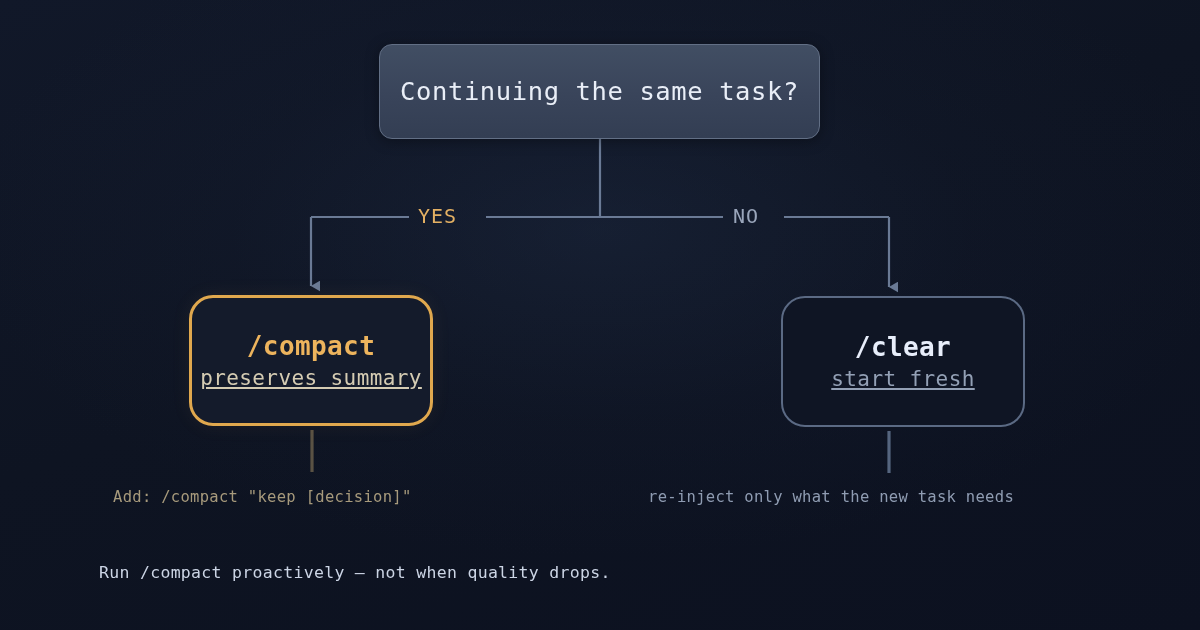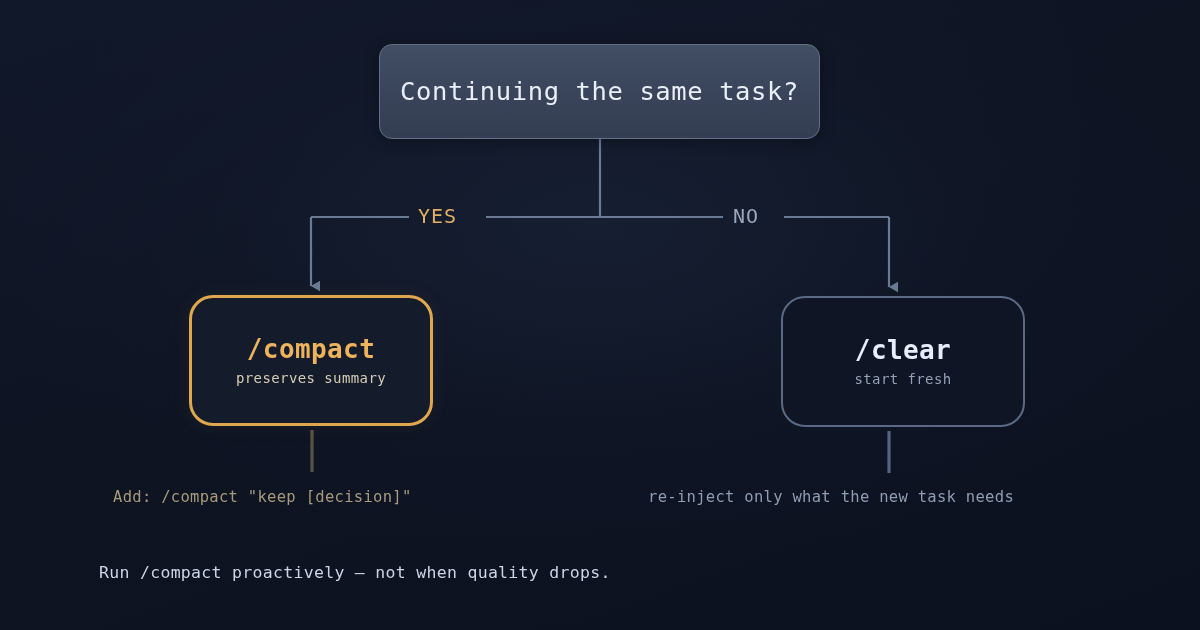--- a/index.html
+++ b/index.html
@@ -92,24 +92,25 @@
     font-size: 26px;
     font-weight: bold;
     letter-spacing: 0.4px;
     line-height: 1;
     white-space: nowrap;
   }
   .node-compact .opt-title { color: #edb45d; }
   .node-clear   .opt-title { color: #e8eefb; }
 
   .opt-sub {
-    font-size: 14px;
+    font-size: 21px;
     letter-spacing: 0.4px;
     line-height: 1;
     white-space: nowrap;
+    text-decoration: underline;
   }
   .node-compact .opt-sub { color: #d5ccb3; }
   .node-clear   .opt-sub { color: #93a0b5; }
 
   
   .branch-label {
     position: absolute;
     font-size: 20px;
     letter-spacing: 1px;
     line-height: 1;

